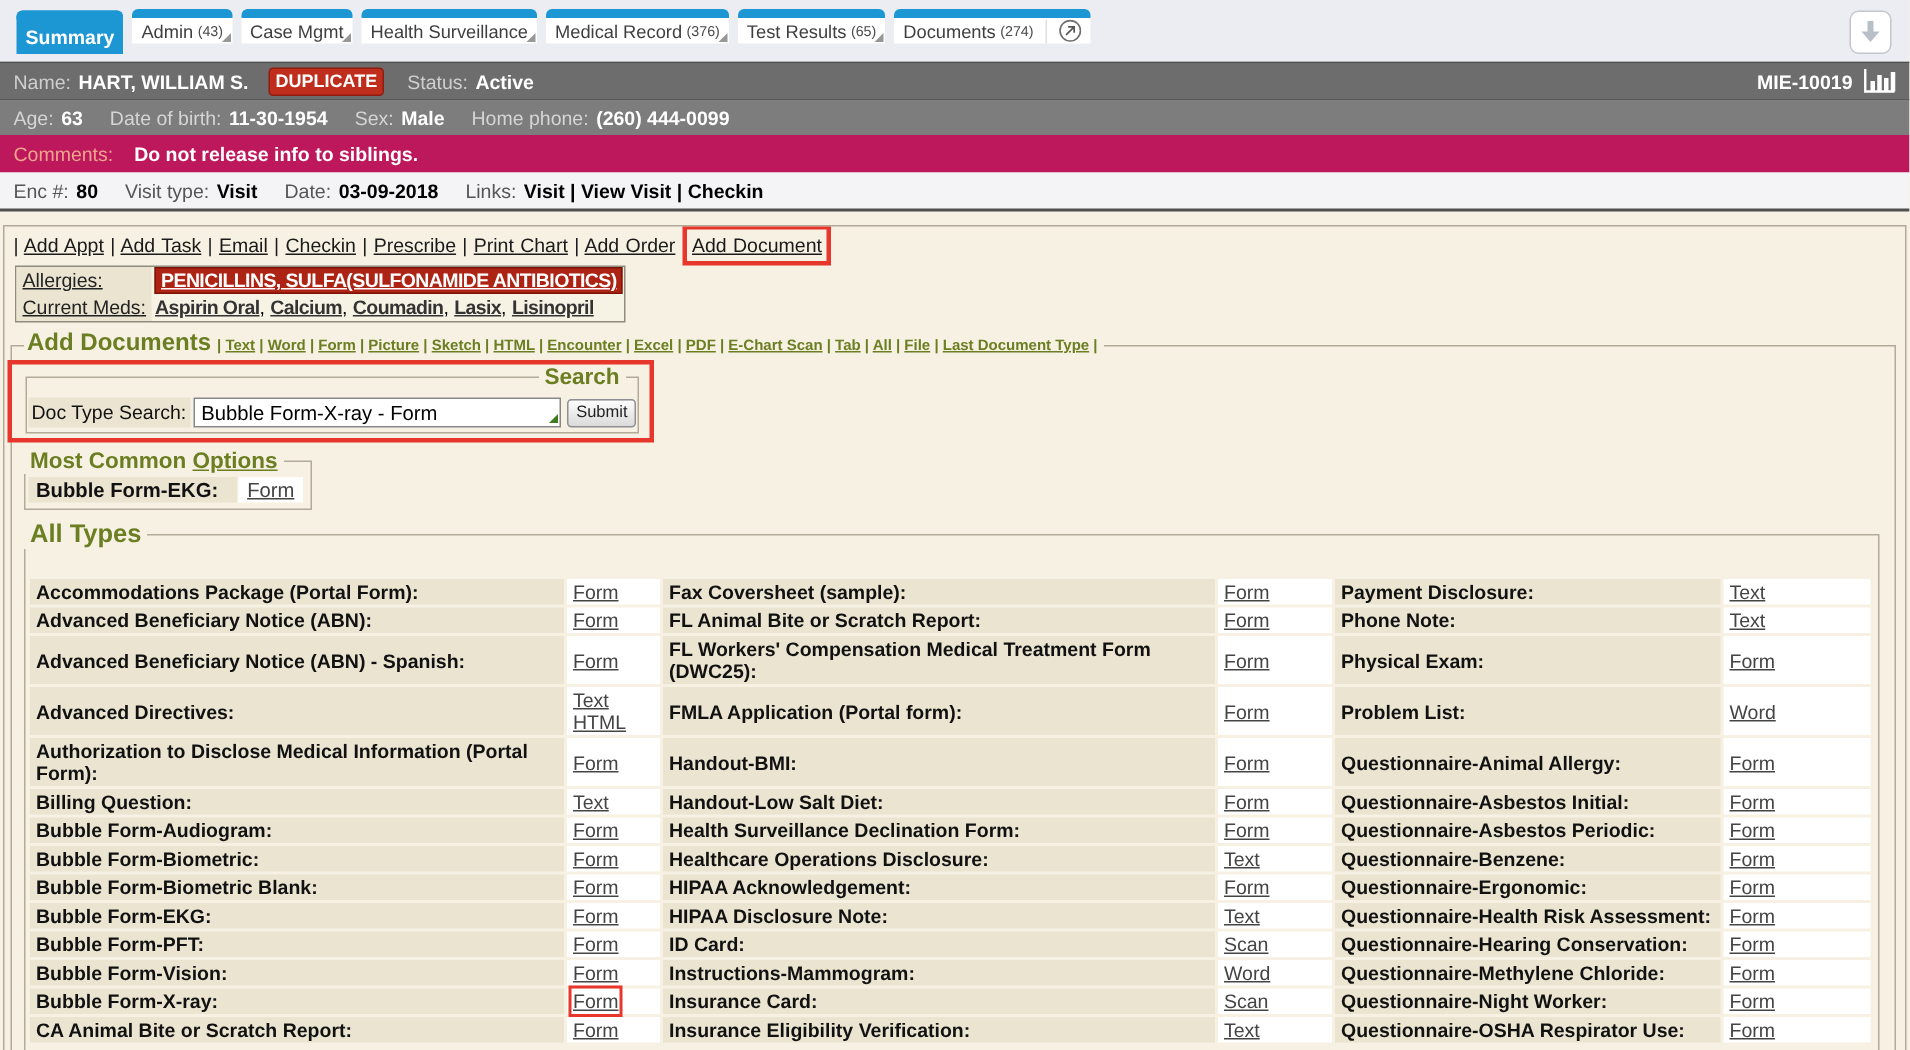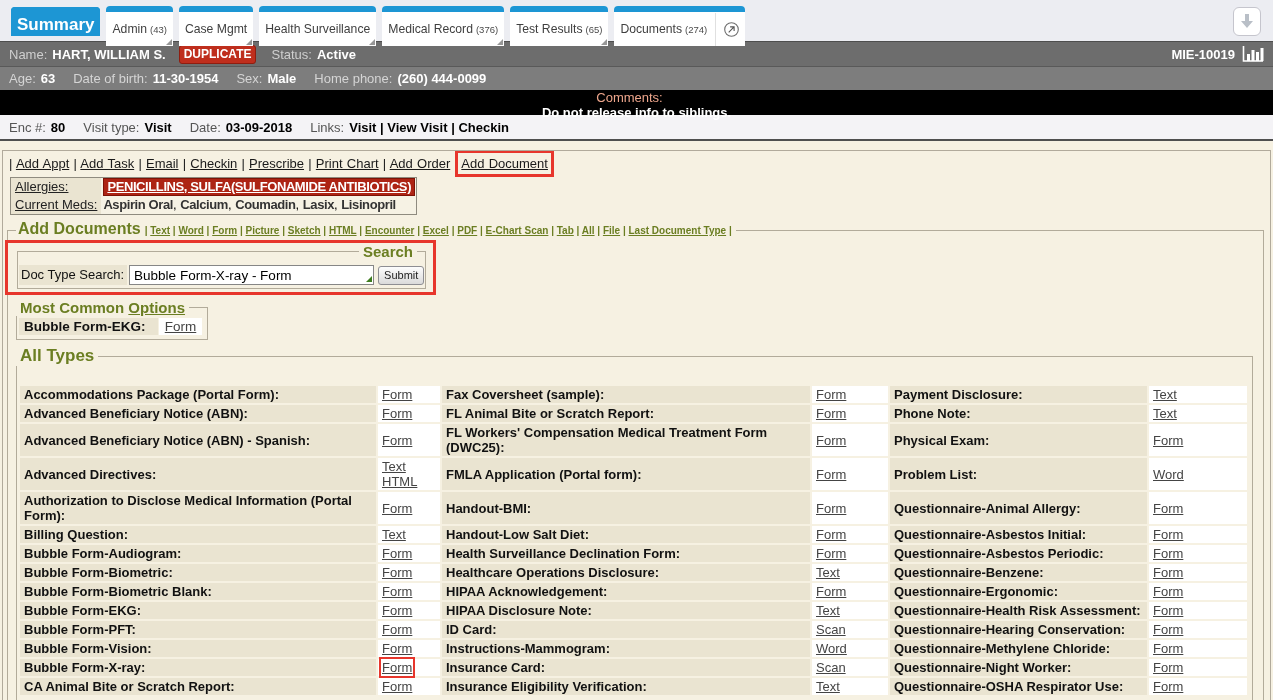--- a/index.html
+++ b/index.html
@@ -11,31 +11,31 @@
 }
 a { cursor:pointer; }
 
 
 .tabbar {
   height:41px; background:#ecedf2;
   display:flex; align-items:flex-start;
   padding:6px 0 0 11px; position:relative;
 }
 .tab {
-  height:40px; margin-right:6px; border-radius:4px 4px 0 0;
+  height:23px; margin-right:6px; border-radius:4px 4px 0 0;
   background:#fff; position:relative;
   display:flex; align-items:center;
   padding:6px 6px 0 6px;
   font-size:12.2px; color:#3f3f3f; white-space:nowrap;
 }
 .tab::before {
   content:''; position:absolute; top:0; left:0; right:0; height:6px;
   background:#1d96d4; border-radius:4px 4px 0 0;
 }
-.tab.selected { background:#1d96d4; color:#fff; font-weight:bold; height:29px; margin-top:1px; font-size:17px; padding:6px 6px 0 6px;text-align:center; }
+.tab.selected { background:#1d96d4; color:#fff; font-weight:bold; height:29px; margin-top:1px; font-size:13px; padding:6px 6px 0 6px;text-align:center; }
 .tab.dropdown::after {
   content:''; position:absolute; right:1px; bottom:1px;
   border-left:6px solid transparent; border-bottom:6px solid #979797;
 }
 .tab .count { font-size:9.5px; color:#4a4a4a; margin-left:3px; padding-top:1px; }
 .tab-sep { width:1px; align-self:stretch; background:#e0e0e0; margin:1px 8px 0 8px; }
 .ext-icon { width:15px; height:15px; }
 .dl-btn {
   position:absolute; right:12px; top:7px; width:28px; height:29px;
   background:#fff; border:1px solid #c5c5cd; border-radius:6px;
@@ -49,21 +49,21 @@
 .bar-name .val { font-weight:bold; margin-right:13px; }
 .flag-badge {
   background:#bf2e1d; border:1px solid #8e1d10; border-radius:3px;
   color:#fff; font-weight:bold; padding:1px 4px 2px 4px; margin-right:15px;
   font-size:12px;
 }
 .bar-right { margin-left:auto; display:flex; align-items:center; gap:7px; }
 .bar-age { height:23px; background:#7d7d7d; color:#fff; }
 .bar-age .lab { color:#d5d5d5; margin-right:5px; }
 .bar-age .val { font-weight:bold; margin-right:18px; }
-.bar-comments { height:25px; background:#000000; color:#fff;flex-direction:column; }
+.bar-comments { height:25px; background:#be185d; color:#fff; }
 .bar-comments .lab { color:#eea68c; margin-right:14px; }
 .bar-comments .val { font-weight:bold; }
 .bar-enc { height:26px; background:#f4f3f6; color:#000; border-bottom:2px solid #4f4f4f; }
 .bar-enc .lab { color:#555; margin-right:5px; }
 .bar-enc .val { font-weight:bold; margin-right:18px; }
 .bar-enc .val a { color:#000; text-decoration:none; font-weight:bold; }
 
 
 .content { padding-top:9px; height:559px; }
 .outer-box {
@@ -80,21 +80,21 @@
   border:1px solid #8f8b7f; background:#f6f2e4;
 }
 .allergy-panel table { border-collapse:collapse; font-size:13px; }
 .allergy-panel td { padding:0 1px 1px 2px; line-height:17px; }
 .allergy-panel td.l { background:#eae4d1; padding-left:4px; padding-right:4px; }
 .allergy-panel td.l a { color:#222; text-decoration:underline; }
 .allergy-val {
   background:#ad2414; color:#ffffff; font-weight:bold; text-decoration:underline;
   padding:0 3px 1px 3px; border:1px solid #7d1206; letter-spacing:-0.4px;
 }
-.meds a { color:#333; font-weight:bold; letter-spacing:-0.4px; }
+.meds a { color:#333; font-weight:bold; text-decoration:underline; letter-spacing:-0.4px; }
 
 fieldset { border:1px solid #b2ab9a; margin:0; padding:0; }
 legend { color:#6b7e22; font-weight:bold; }
 
 .fs-adddocs { margin:5px 0 0 2px; padding:0 8px 8px 8px; height:520px; }
 .legend-adddocs { padding:0 4px 0 2px; font-size:16px; line-height:18px; }
 .legend-adddocs .type-links { font-size:10px; margin-left:4px; }
 .legend-adddocs .type-links a { color:#6b7e22; text-decoration:underline; }
 
 .red-box-search { border:3px solid #e7362c; width:431px; margin:0 0 0 -11px; padding:0 0 3px 0; }

